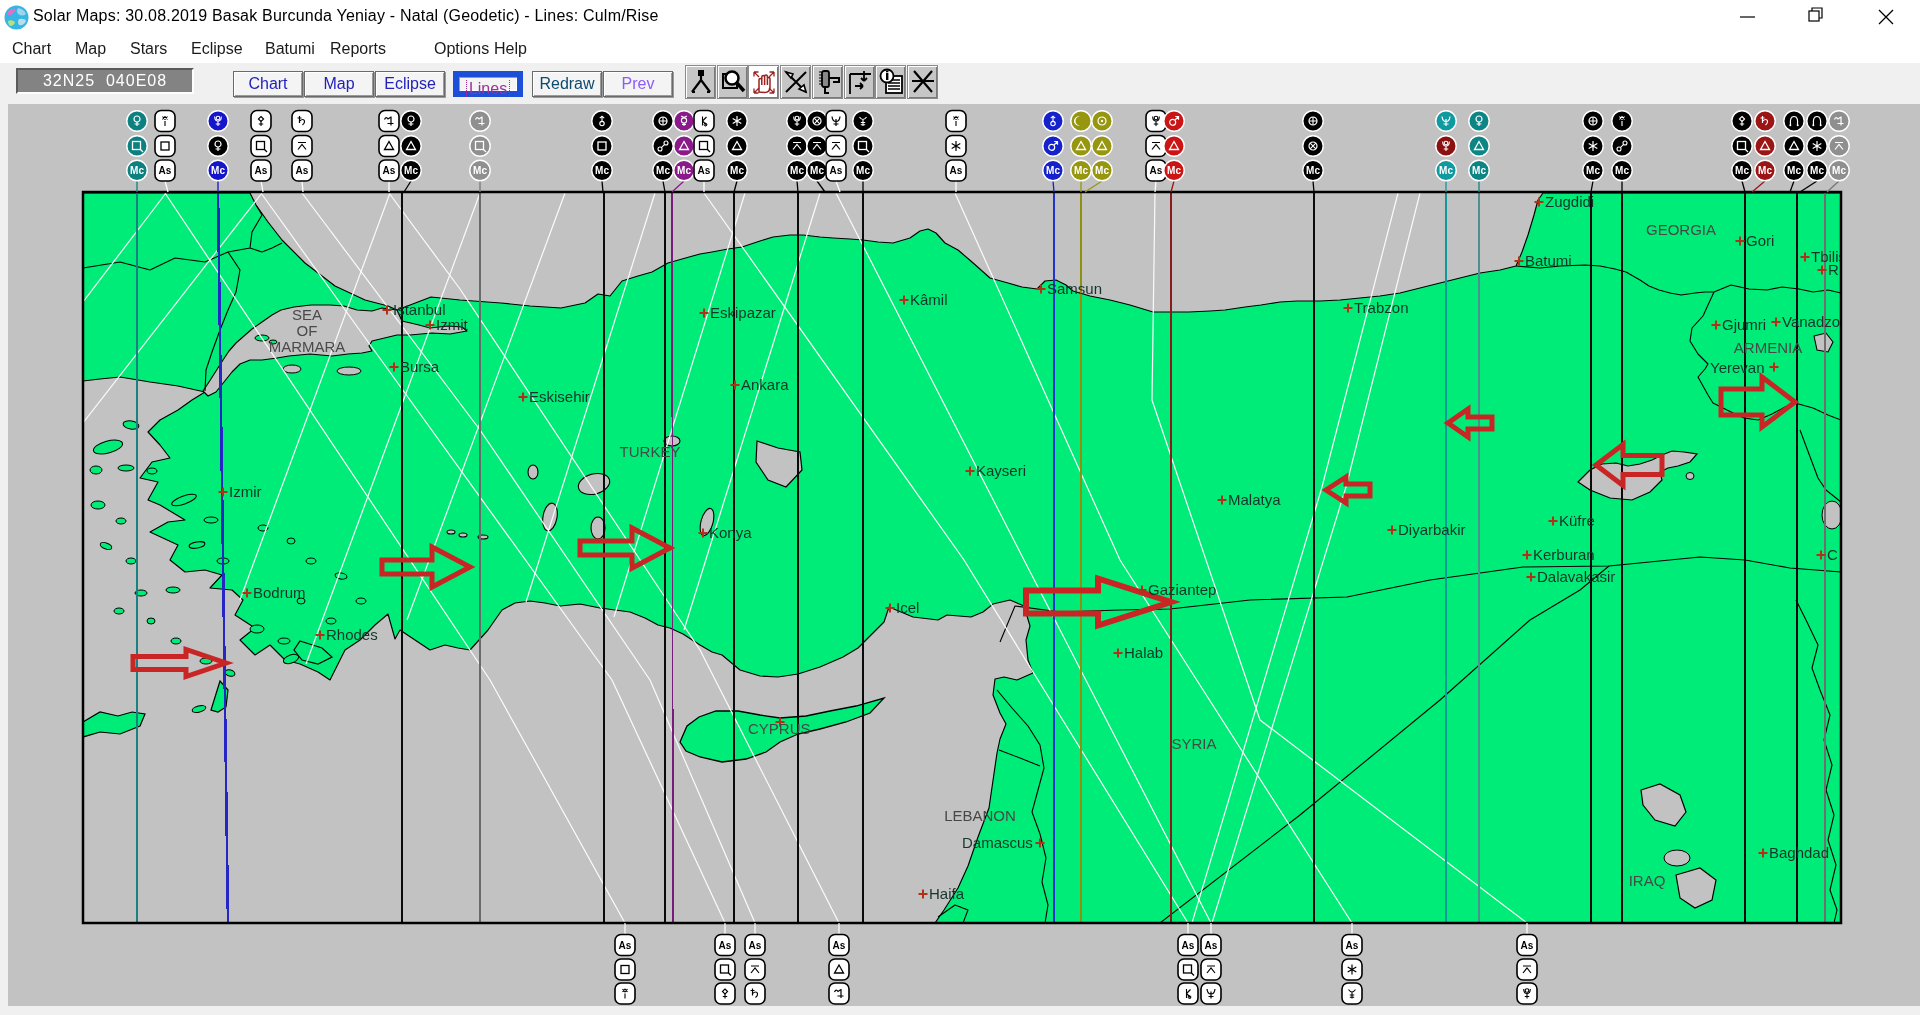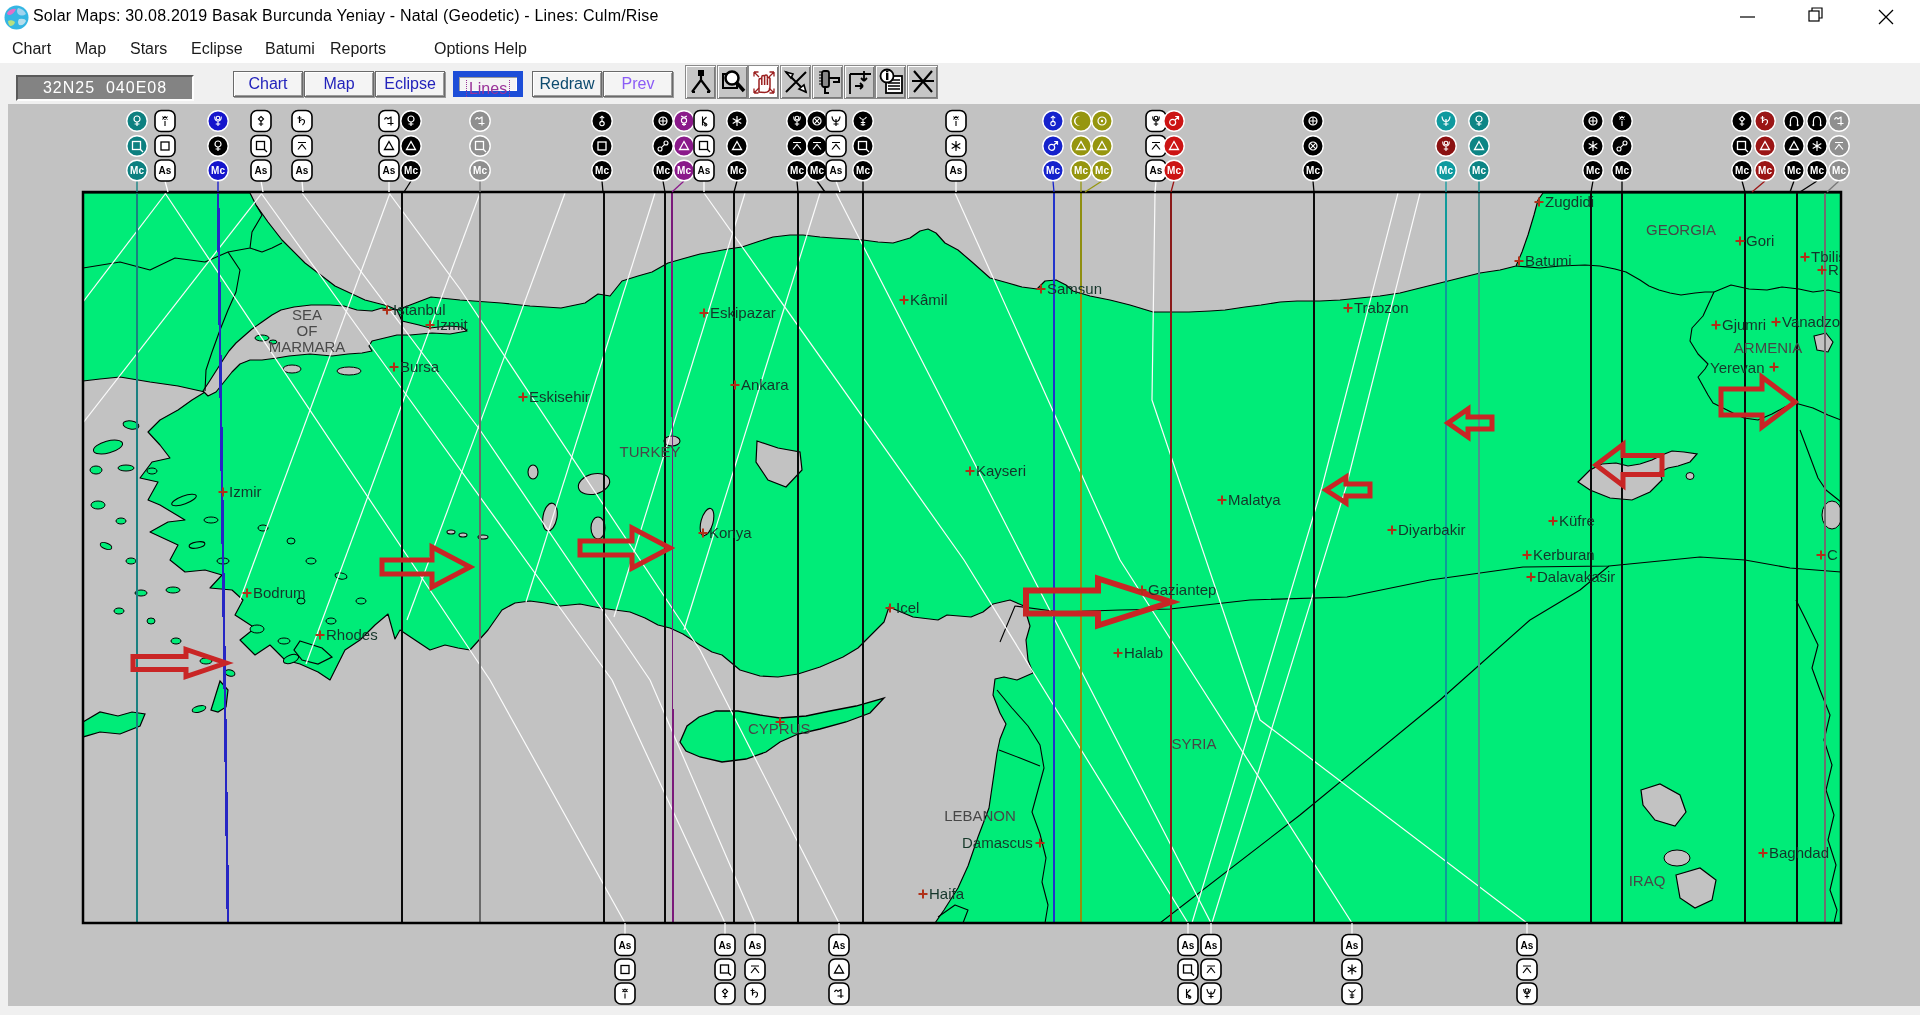--- a/index.html
+++ b/index.html
@@ -1,20 +1,20 @@
 <!DOCTYPE html>
 <html><head><meta charset="utf-8"><style>
 *{margin:0;padding:0;box-sizing:border-box}
 html,body{width:1920px;height:1015px;overflow:hidden;background:#f0f0f0;font-family:"Liberation Sans",sans-serif}
 #title{position:absolute;left:0;top:0;width:1920px;height:36px;background:#fff}
 #title .txt{position:absolute;left:33px;top:7px;font-size:16px;color:#000;letter-spacing:0.2px}
 #menu{position:absolute;left:0;top:36px;width:1920px;height:27px;background:#fff}
 #menu span{position:absolute;top:4px;font-size:16px;color:#1a1a1a}
 #tools{position:absolute;left:0;top:63px;width:1920px;height:41px;background:#f0f0f0}
-#coord{position:absolute;left:16px;top:12px;width:178px;height:26px;background:#838383;border-top:2px solid #5a5a5a;border-left:2px solid #5a5a5a;border-bottom:2px solid #fdfdfd;border-right:2px solid #fdfdfd;color:#fff;font-size:16px;text-align:center;line-height:22px;letter-spacing:1px}
+#coord{position:absolute;left:16px;top:5px;width:178px;height:26px;background:#838383;border-top:2px solid #5a5a5a;border-left:2px solid #5a5a5a;border-bottom:2px solid #fdfdfd;border-right:2px solid #fdfdfd;color:#fff;font-size:16px;text-align:center;line-height:22px;letter-spacing:1px}
 .tbtn{position:absolute;top:8px;width:70px;height:26px;background:#f4f4f4;border:1px solid #6a6a6a;box-shadow:inset 1px 1px 0 #fff, inset -1px -1px 0 #9a9a9a, 1px 1px 0 #9a9a9a;color:#2222bb;font-size:16px;text-align:center;line-height:23px}
 .ibtn{position:absolute;top:2px;width:31px;height:34px;background:#c6c6c6;border:1px solid #8a8a8a;box-shadow:inset 1px 1px 0 #fff, inset -1px -1px 0 #7a7a7a;display:flex;align-items:center;justify-content:center}
 .winbtn{position:absolute;top:0;width:46px;height:30px}
 </style></head><body>
 <div id="title">
     <svg style="position:absolute;left:4px;top:5px" width="25" height="25" viewBox="0 0 25 25">
       <circle cx="12.5" cy="12.5" r="12" fill="#35b6e3"></circle>
       <path d="M3,8 Q7,3 12,4 Q10,9 6,10 Q3,10 3,8Z" fill="#e070c8"></path>
       <path d="M14,3 Q20,4 22,9 Q18,12 14,9 Q12,6 14,3Z" fill="#9fd4ef"></path>
       <path d="M4,16 Q8,14 11,17 Q10,21 6,21 Q4,19 4,16Z" fill="#b8e080"></path>

